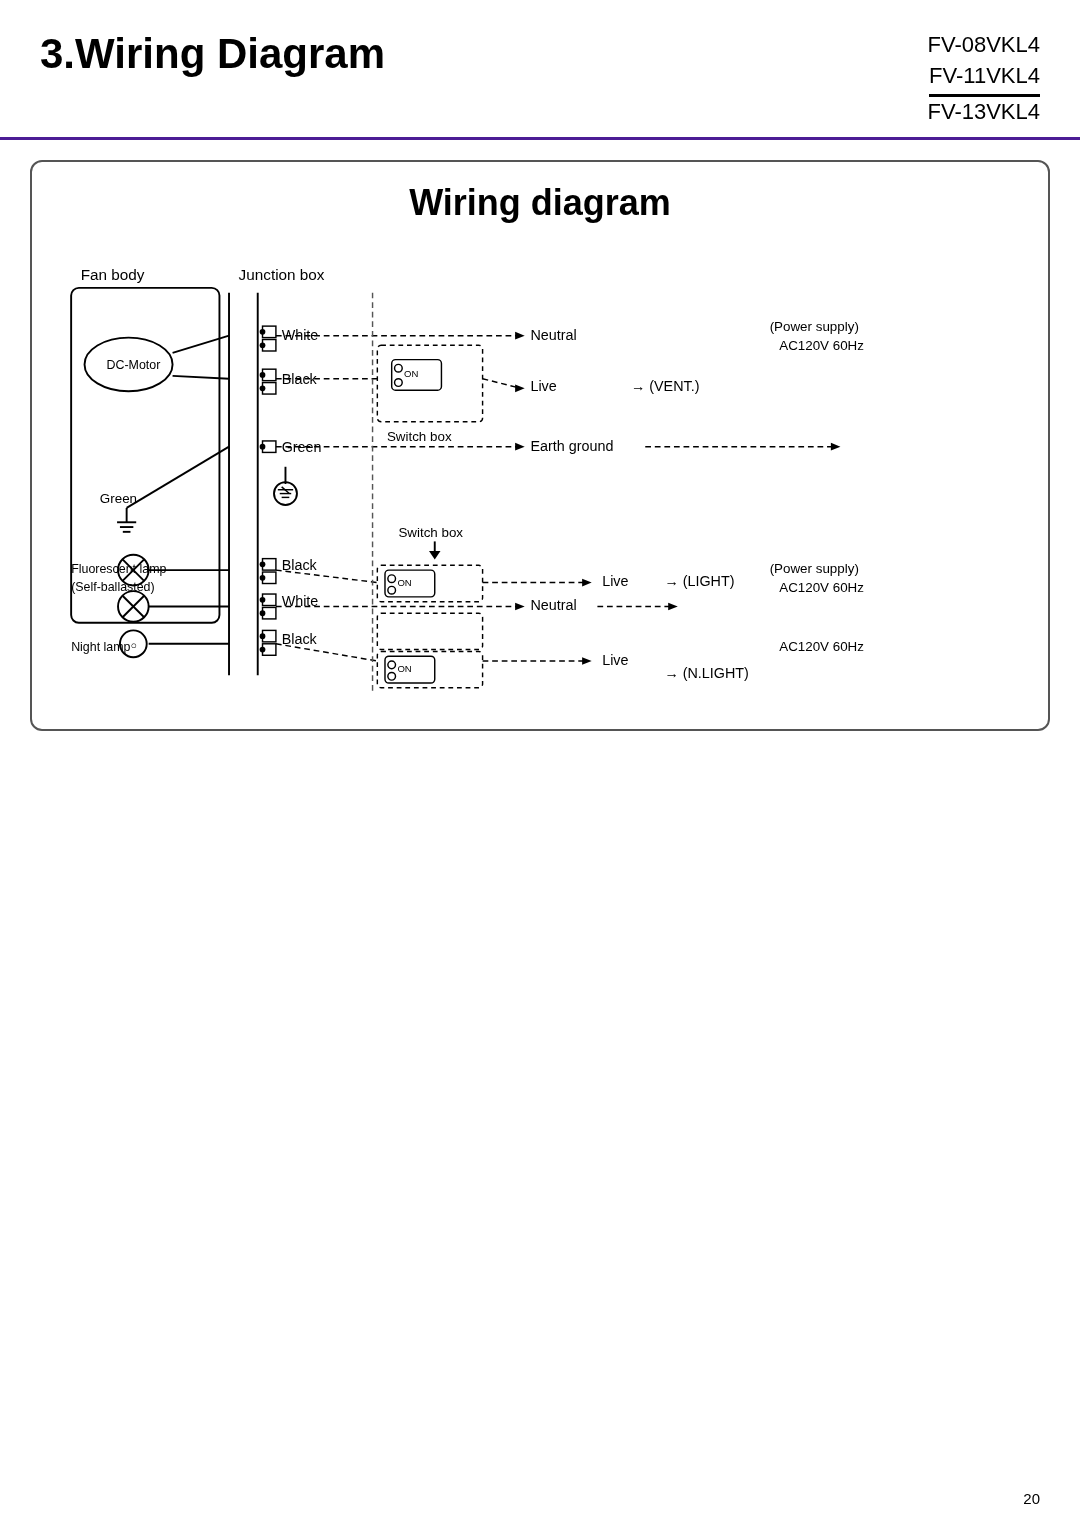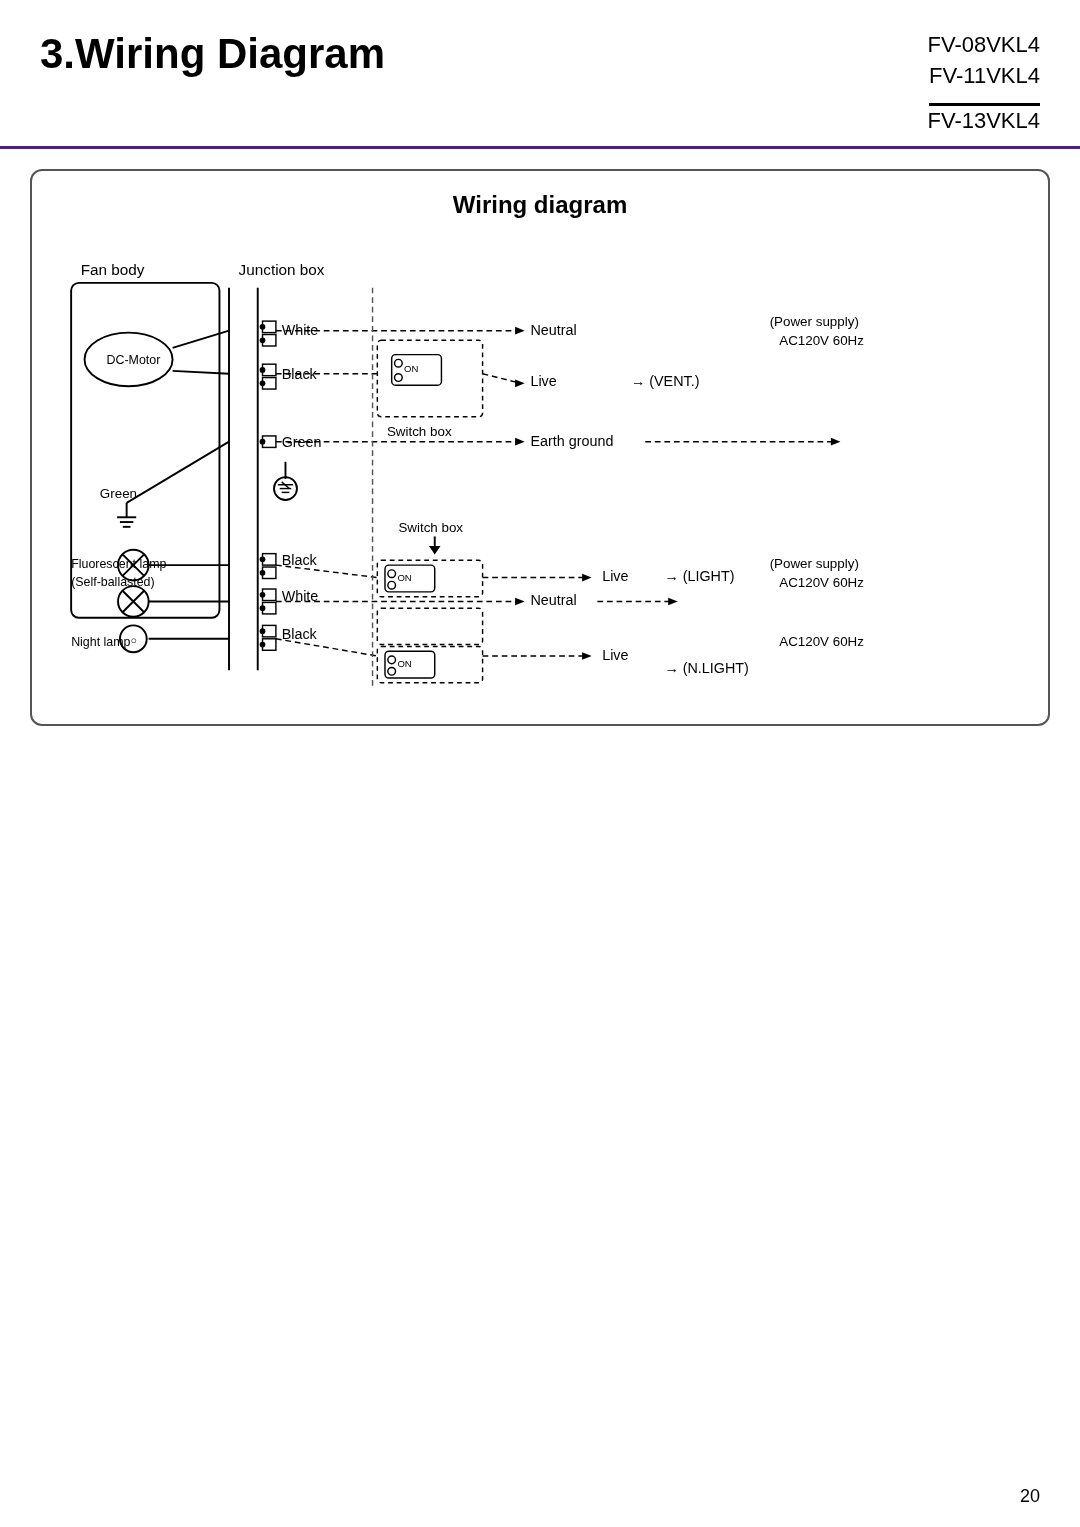--- a/index.html
+++ b/index.html
@@ -29,51 +29,51 @@
     .model-list {
       text-align: right;
       font-size: 22px;
       font-weight: normal;
       color: #000;
       line-height: 1.4;
     }
 
     .model-fv11 {
       border-bottom: 3px solid #000;
-      padding-bottom: 11px;
+      padding-bottom: 2px;
       display: inline-block;
     }
 
     .diagram-container {
       margin: 20px 30px;
       border: 2px solid #555;
       border-radius: 12px;
       padding: 20px 20px 20px 20px;
       background: #fff;
       position: relative;
     }
 
     .diagram-title {
       text-align: center;
-      font-size: 24px;
+      font-size: 36px;
       font-weight: bold;
       color: #000;
       margin-bottom: 16px;
     }
 
     .wiring-svg {
       width: 100%;
       display: block;
     }
 
     .page-number {
       position: absolute;
       bottom: 20px;
       right: 40px;
-      font-size: 18px;
+      font-size: 15px;
       color: #000;
     }
   </style>
 </head>
 <body>
 
 <div class="page-header">
   <div class="page-title">3.Wiring Diagram</div>
   <div class="model-list">
     <div>FV-08VKL4</div>

